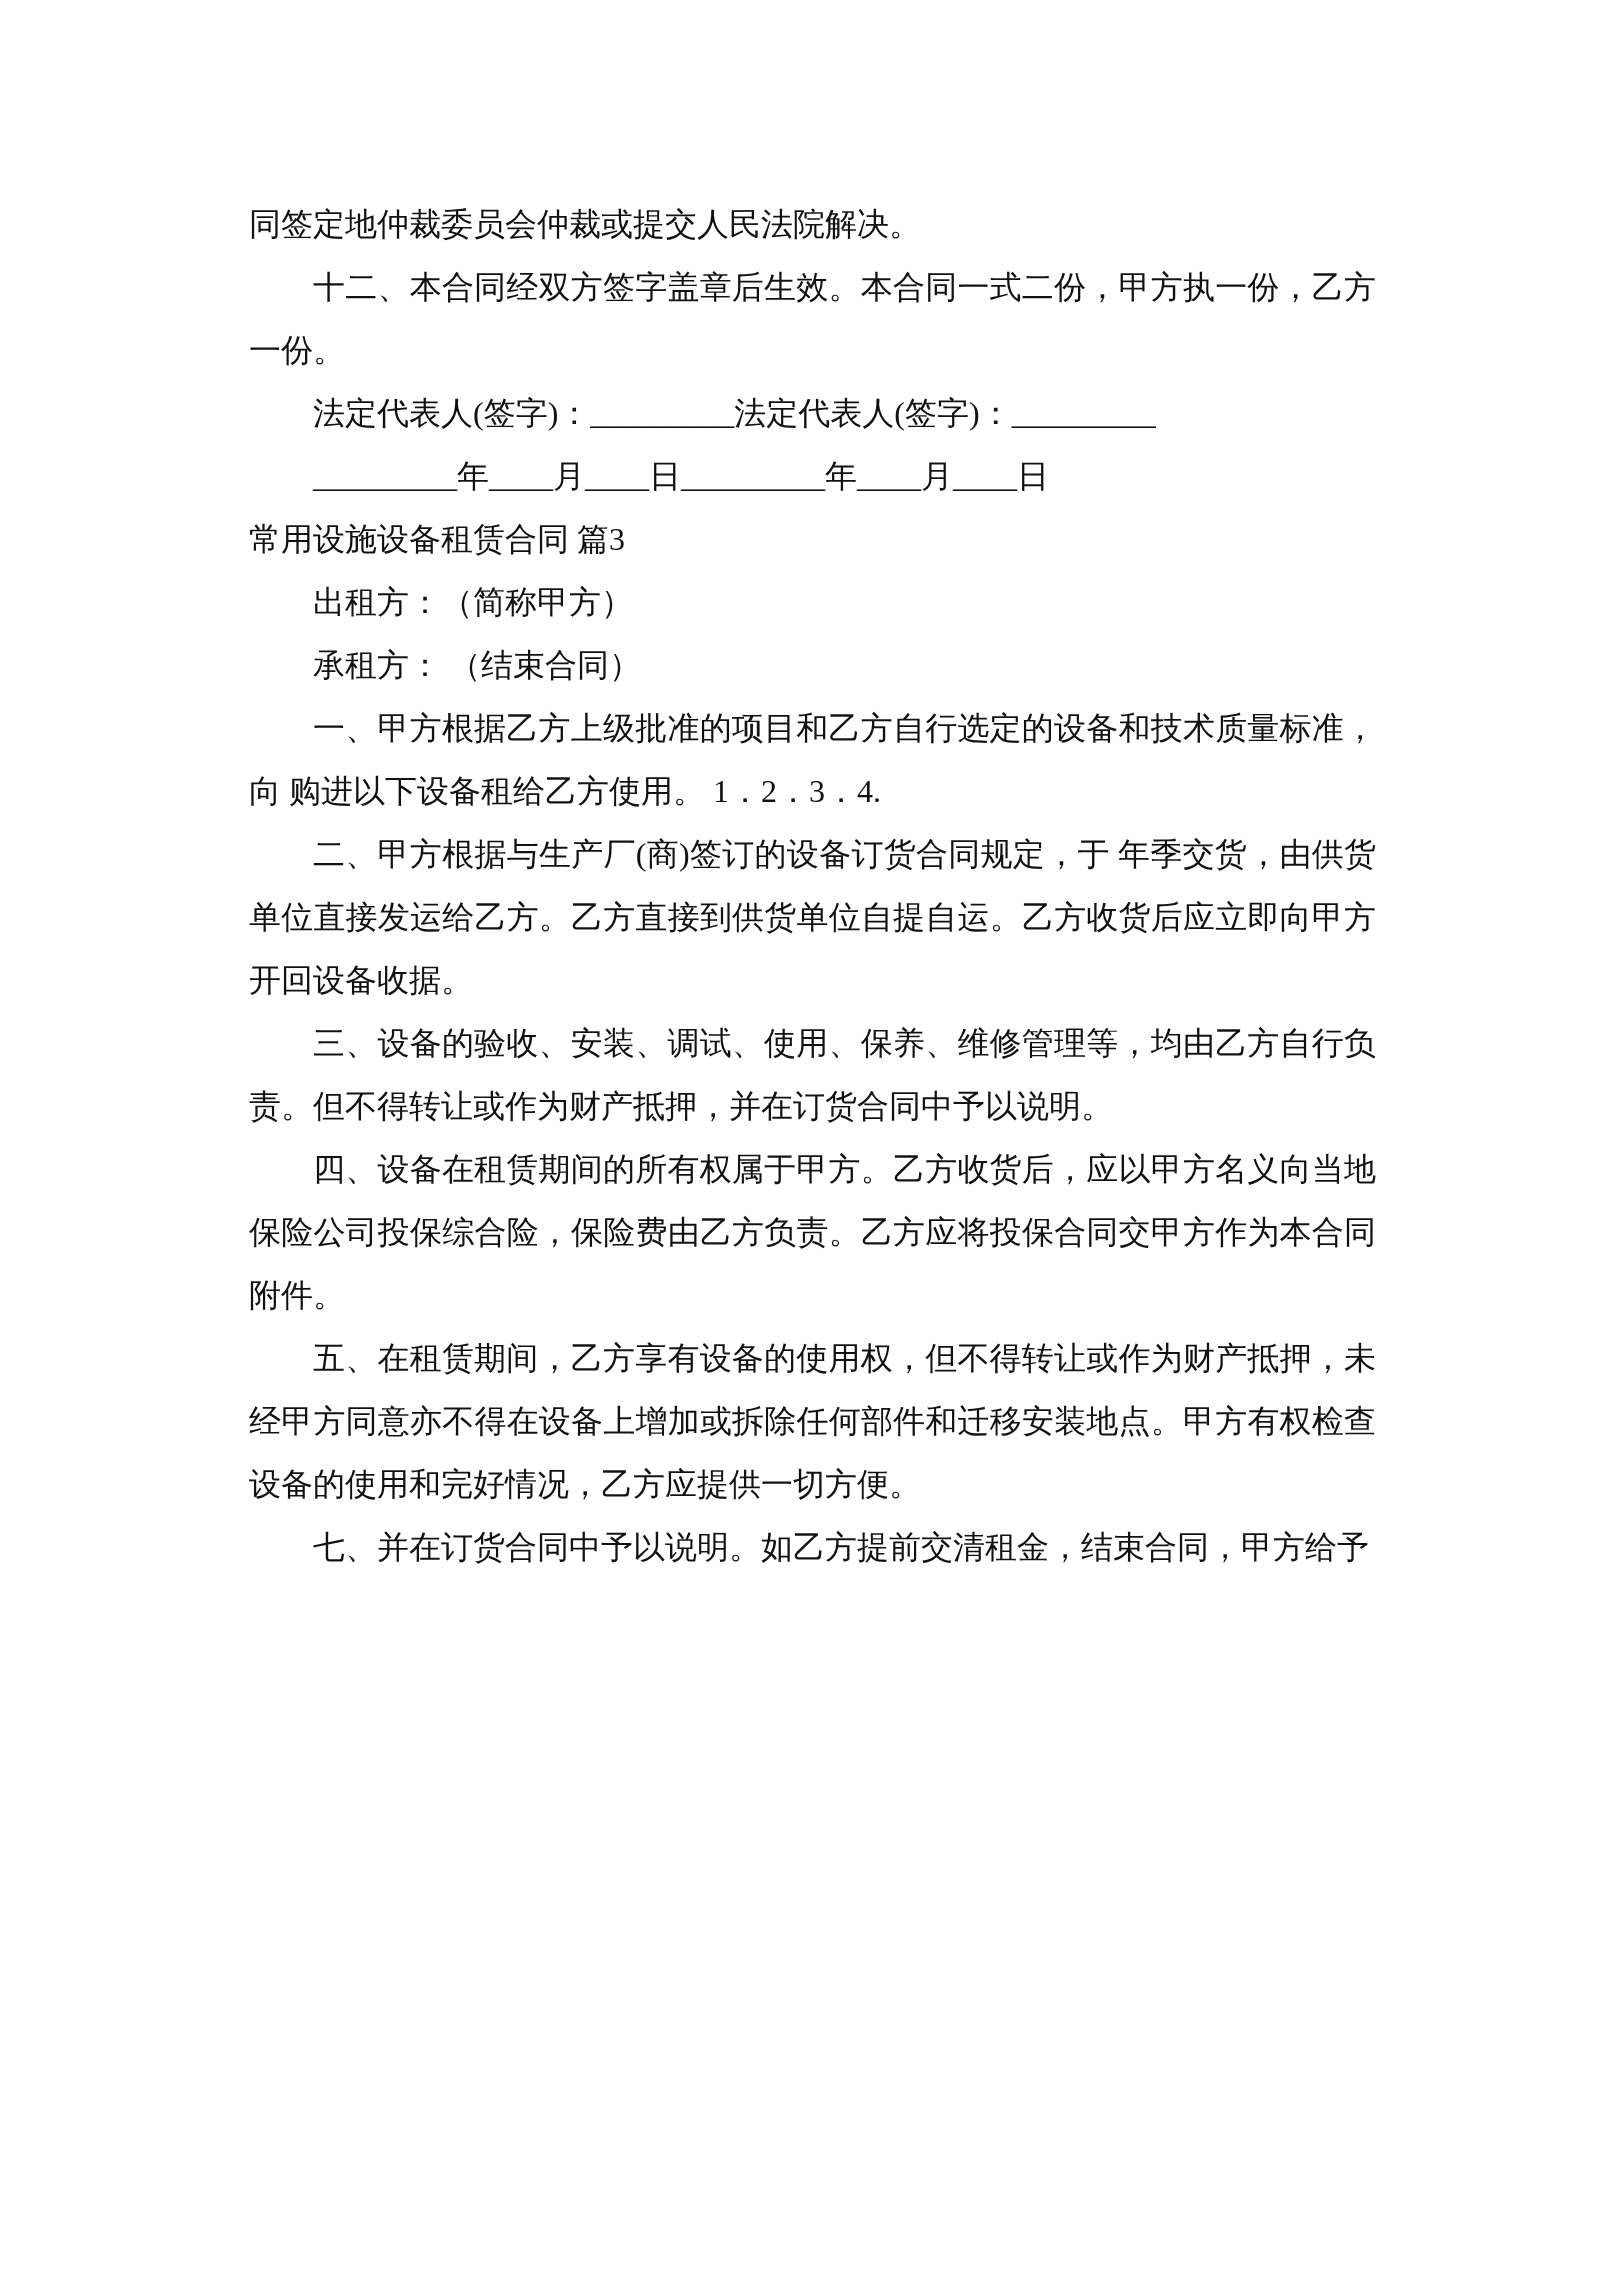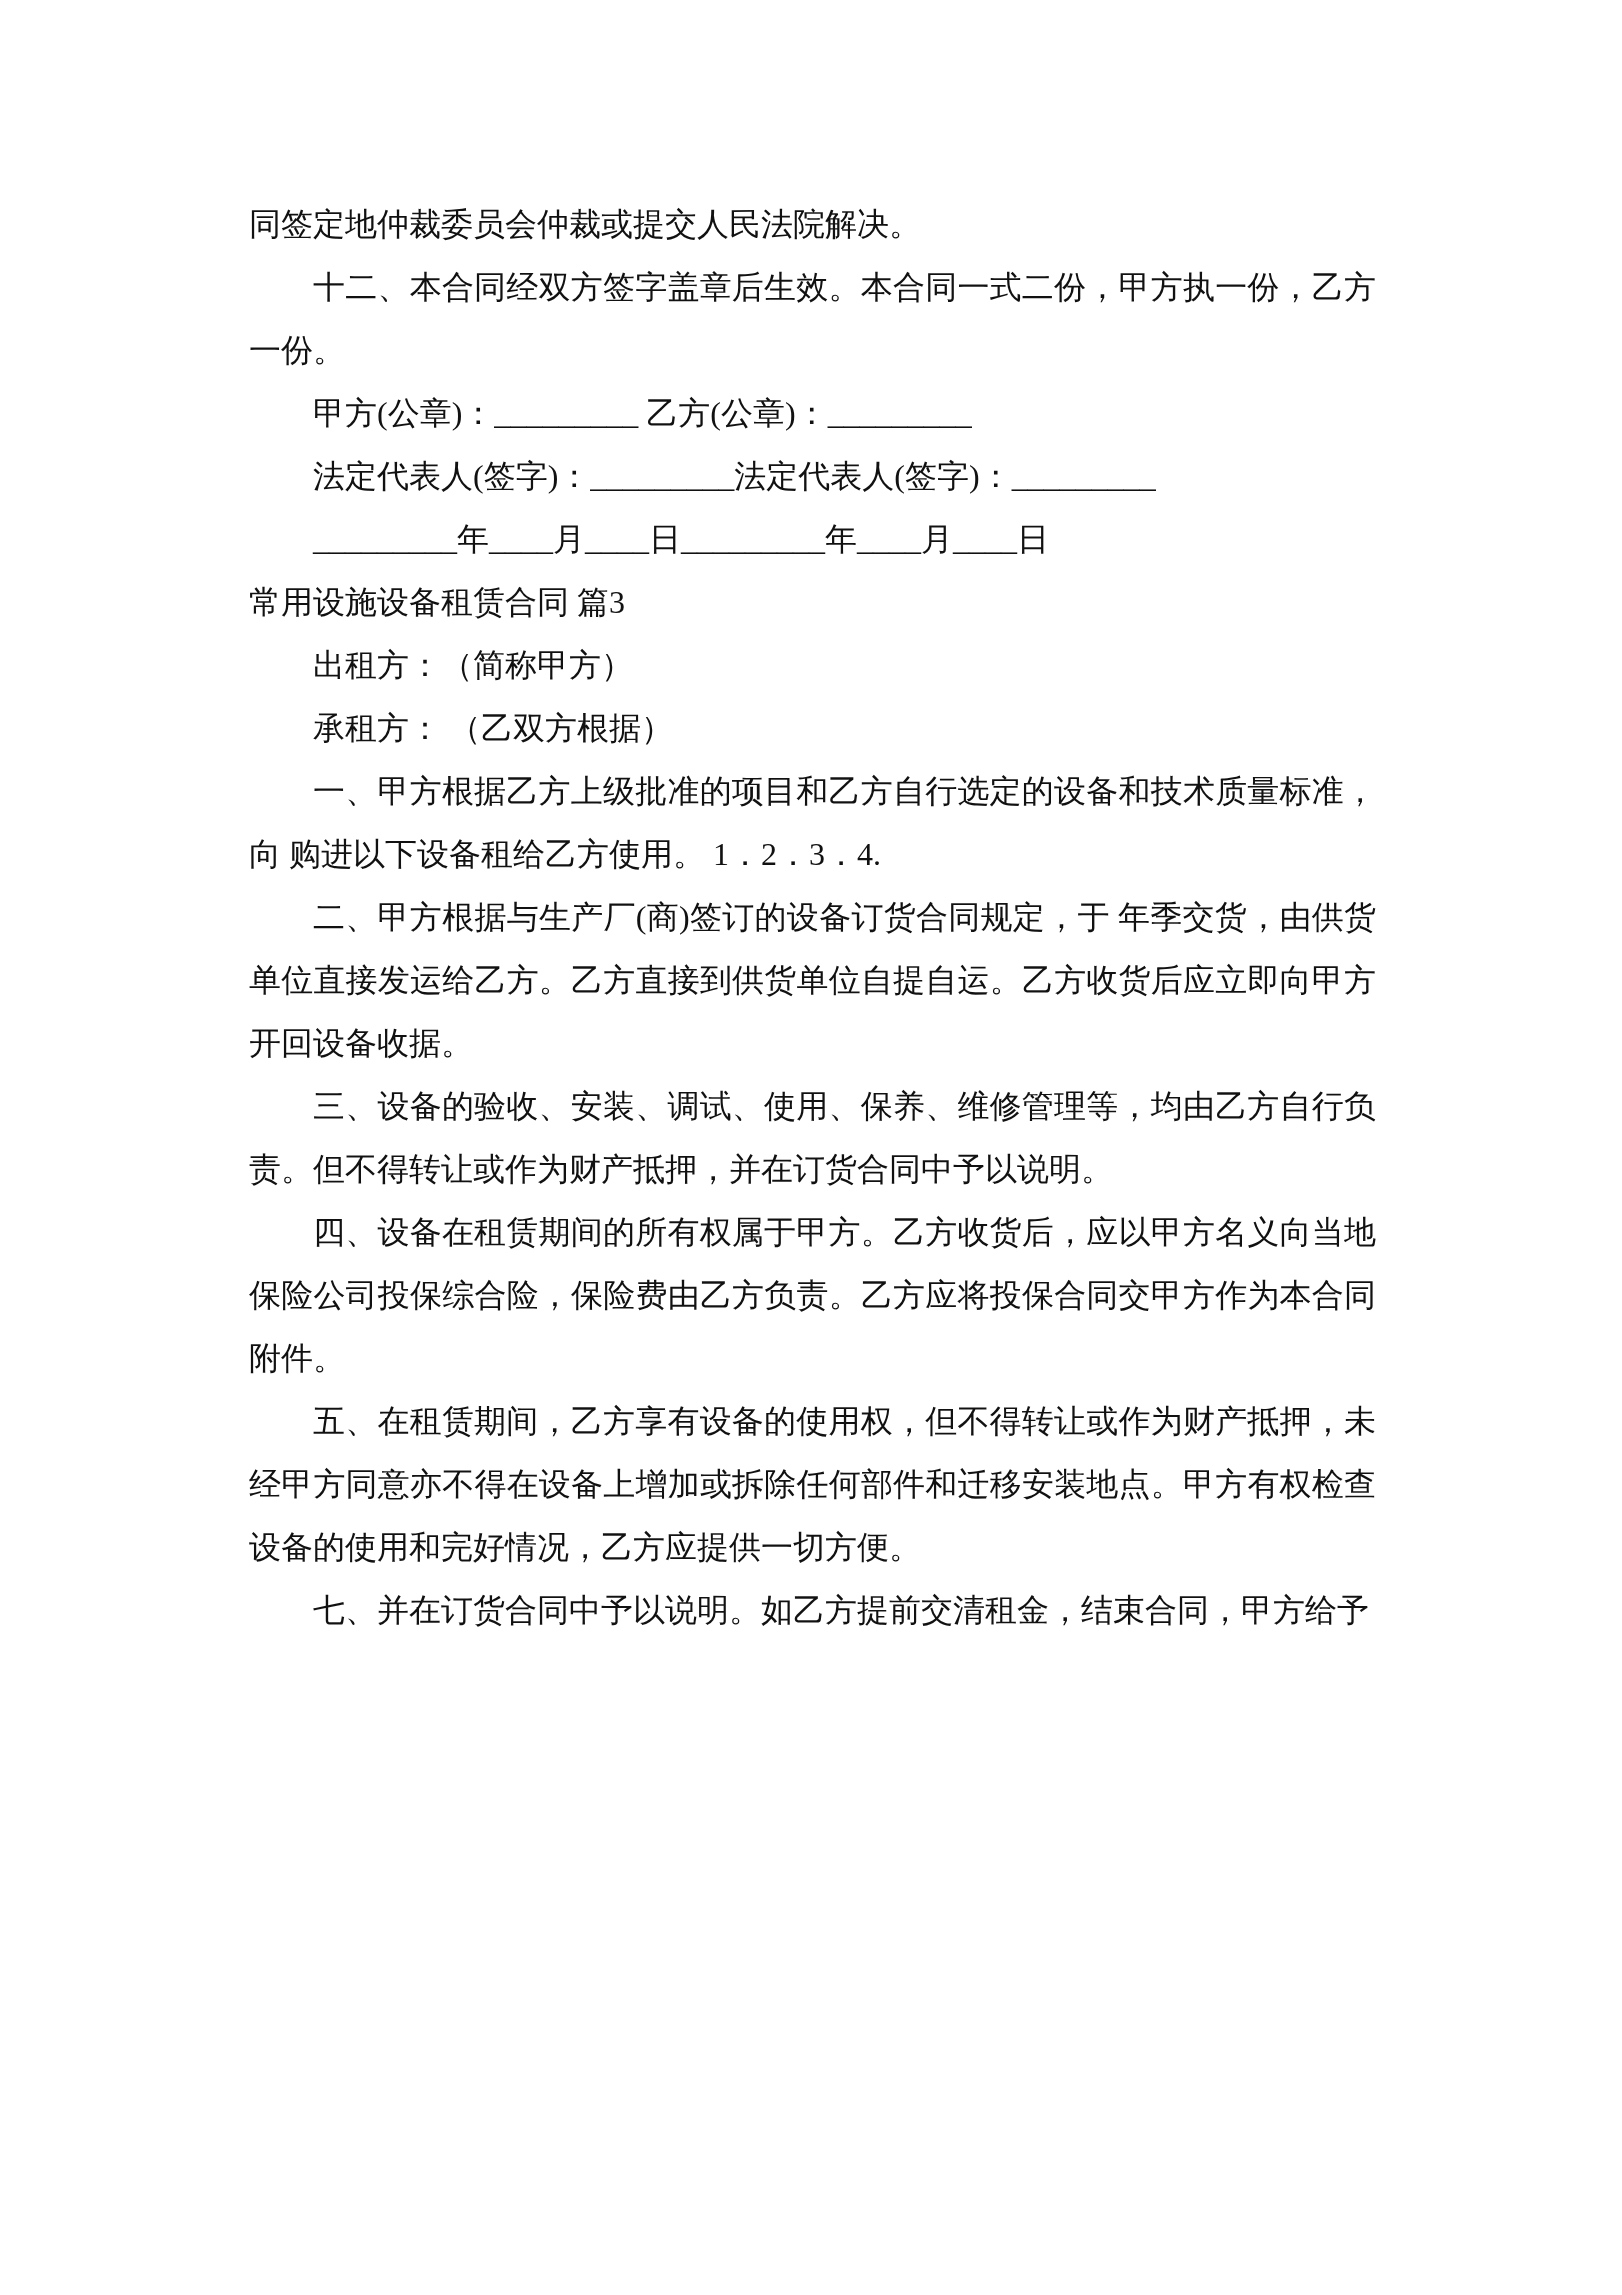--- a/index.html
+++ b/index.html
@@ -22,26 +22,25 @@
     white-space: pre-wrap;
   }
   .para.indented { text-indent: 2em; }
 </style>
 </head>
 <body>
 
 <div class="page">
   <p class="para">同签定地仲裁委员会仲裁或提交人民法院解决。</p>
   <p class="para indented">十二、本合同经双方签字盖章后生效。本合同一式二份，甲方执一份，乙方一份。</p>
-  <p class="para indented">甲方(公章)：_________ 乙方(公章)：_________</p>
   <p class="para indented">法定代表人(签字)：_________法定代表人(签字)：_________</p>
   <p class="para indented">_________年____月____日_________年____月____日</p>
   <p class="para">常用设施设备租赁合同 篇3</p>
   <p class="para indented">出租方：（简称甲方）</p>
-  <p class="para indented">承租方： （乙双方根据）</p>
+  <p class="para indented">承租方： （结束合同）</p>
   <p class="para indented">一、甲方根据乙方上级批准的项目和乙方自行选定的设备和技术质量标准，向 购进以下设备租给乙方使用。 1．2．3．4.</p>
   <p class="para indented">二、甲方根据与生产厂(商)签订的设备订货合同规定，于 年季交货，由供货单位直接发运给乙方。乙方直接到供货单位自提自运。乙方收货后应立即向甲方开回设备收据。</p>
   <p class="para indented">三、设备的验收、安装、调试、使用、保养、维修管理等，均由乙方自行负责。但不得转让或作为财产抵押，并在订货合同中予以说明。</p>
   <p class="para indented">四、设备在租赁期间的所有权属于甲方。乙方收货后，应以甲方名义向当地保险公司投保综合险，保险费由乙方负责。乙方应将投保合同交甲方作为本合同附件。</p>
   <p class="para indented">五、在租赁期间，乙方享有设备的使用权，但不得转让或作为财产抵押，未经甲方同意亦不得在设备上增加或拆除任何部件和迁移安装地点。甲方有权检查设备的使用和完好情况，乙方应提供一切方便。</p>
   <p class="para indented">七、并在订货合同中予以说明。如乙方提前交清租金，结束合同，甲方给予</p>
 </div>
 
 
 </body></html>

